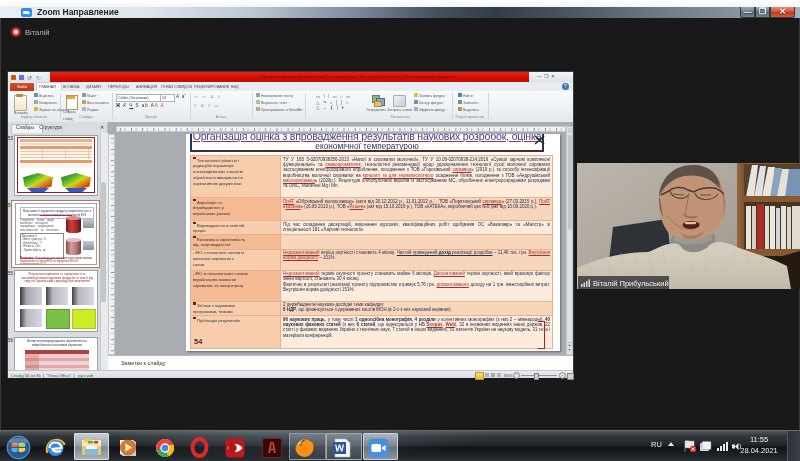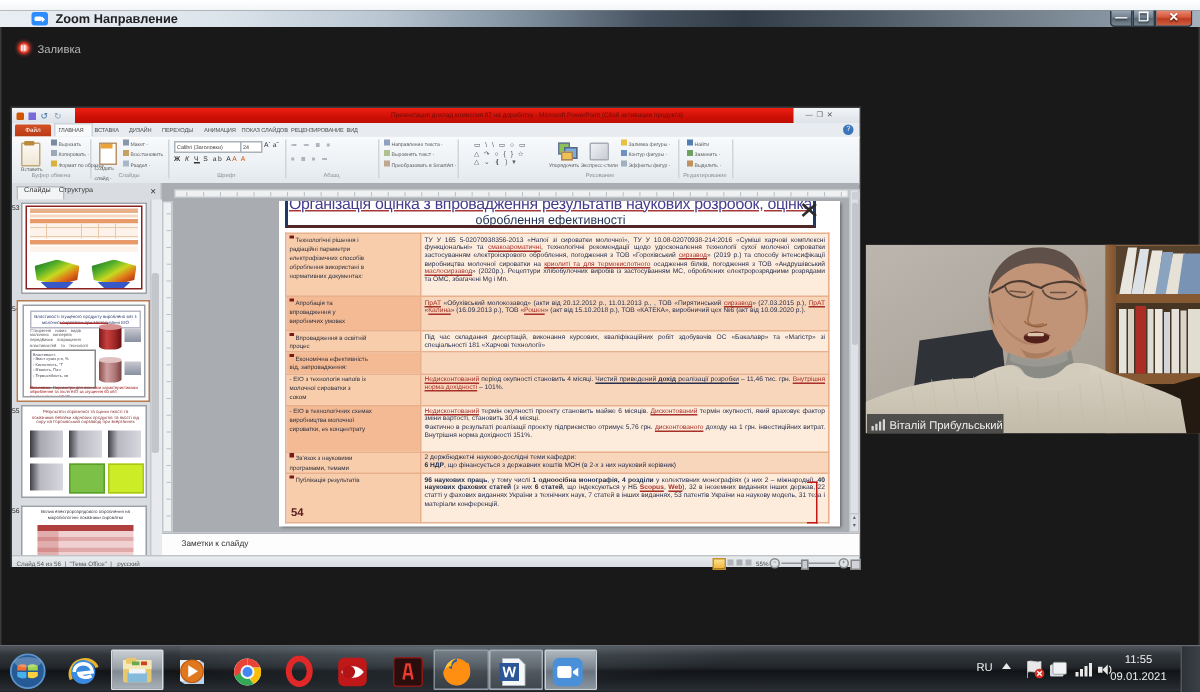--- a/index.html
+++ b/index.html
@@ -95,21 +95,21 @@
   </div>
 <div class="abs winbtn" id="btnmax">
     <span>❐</span>
   </div>
 <div class="abs winbtn" id="btncls">
     <span>✕</span>
   </div>
 <div class="abs" id="recdot"></div>
 <div class="abs" style="left:0;top:18px;width:1px;height:412px;background:#3a3a3a;"></div>
 <div class="abs" style="left:799px;top:18px;width:1px;height:412px;background:#3a3a3a;"></div>
-<div class="abs" id="rectxt">Заливка</div>
+<div class="abs" id="rectxt">Віталій</div>
 
 <div class="abs" id="pptwin">
  <div class="abs" id="ptitle"></div>
  <div class="abs" id="pred"></div>
  <div class="abs qat" style="left:3px;background:#d35400;border-radius:1px;"></div>
  <div class="abs qat" style="left:11px;background:#7a6ad8;"></div>
  <div class="abs qat" style="left:19px;width:8px;background:transparent;color:#3a6ea5;font-size:6px;line-height:6px;">↺</div>
  <div class="abs qat" style="left:28px;width:8px;background:transparent;color:#8aa0b5;font-size:6px;line-height:6px;">↻</div>
  <div class="abs" id="ptxt">Презентация доклад комиссия 07 на доработку  -  Microsoft PowerPoint (Сбой активации продукта)</div>
  <div class="abs" id="pwb">—❐✕</div>
@@ -253,21 +253,21 @@
    <div style="position:absolute;left:10px;top:19.5px;width:64px;height:3.5px;background:#e0a8a8;"></div>
    <div style="position:absolute;left:10px;top:23px;width:64px;height:3.5px;background:#f0d0d0;"></div>
    <div style="position:absolute;left:10px;top:26.5px;width:64px;height:3.5px;background:#e0a8a8;"></div>
    <div style="position:absolute;left:10px;top:30px;width:64px;height:3px;background:#f0d0d0;"></div>
    <div style="position:absolute;left:10px;top:12px;width:14px;height:21px;background:rgba(176,64,64,.25);"></div>
  </div>
 
  <div class="abs" id="slide">
   <div class="abs" id="tbox">
     <div id="tl1">Організація оцінка з впровадження результатів наукових розробок, оцінка</div>
-    <div id="tl2">оброблення ефективності</div>
+    <div id="tl2">економічної температурою</div>
   </div>
   <svg class="abs" id="slx" viewBox="0 0 11 10">
         <path d="M1,1 L10,9 M10,1 L1,9" stroke="#2a2a2a" stroke-width="1.6" fill="none"></path>
       </svg>
   <table class="st" id="stable">
    <tbody>
           <tr>
             <td class="lc ll" style="height:40px;"><span class="bq"></span>Технологічні рішення і<br>радіаційні параметри<br>електрофізичних способів<br>оброблення використані в<br>нормативних документах:</td>
    <td class="rc rl">ТУ У 165 5-02070938356-2013 «Напої зі сироватки молочної», ТУ У 10.08-02070938-214:2016 «Суміші харчові комплексні функціональні» та <u class="r">смакоароматичні</u>, технологічні рекомендації щодо удосконалення технології сухої молочної сироватки застосуванням електроіскрового оброблення, погодження з ТОВ «Горохівський <u class="r">сирзавод</u>» (2019 р.) та способу інтенсифікації виробництва молочної сироватки на <u class="r">криолиті та для термокислотного</u> осадження білків, погодження з ТОВ «Андрушівський <u class="r">маслосирзавод</u>» (2020р.). Рецептури хлібобулочних виробів із застосуванням МС, оброблених електророзрядними розрядами та ОМС, збагачені Mg і Mn.</td>
           </tr>
@@ -475,16 +475,16 @@
         <rect x="39" y="4" width="2" height="7"></rect>
         <rect x="42" y="2" width="2" height="9"></rect>
       </g>
    <g fill="#e8e8e8">
         <rect x="48" y="4.5" width="3" height="4"></rect>
         <polygon points="51,6.5 54.5,3 54.5,10 51,6.5"></polygon>
         <path d="M55.5,4 C57,5 57,8 55.5,9" stroke="#e8e8e8" stroke-width="0.8" fill="none"></path>
       </g>
  </svg>
  <div class="abs" id="clock1">11:55</div>
- <div class="abs" id="clock2">09.01.2021</div>
+ <div class="abs" id="clock2">28.04.2021</div>
  <div class="abs" style="left:787px;top:0;width:1px;height:31px;background:#555;"></div>
  <div class="abs" style="left:788px;top:0;width:12px;height:31px;background:linear-gradient(90deg,#2e3338,#3a4048);"></div>
 </div>
 
 </body></html>

